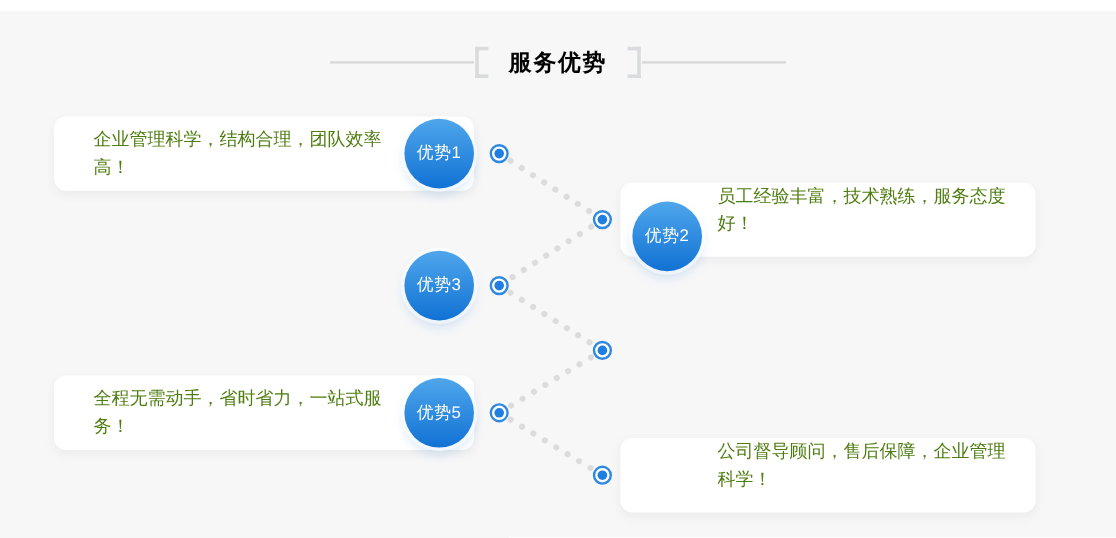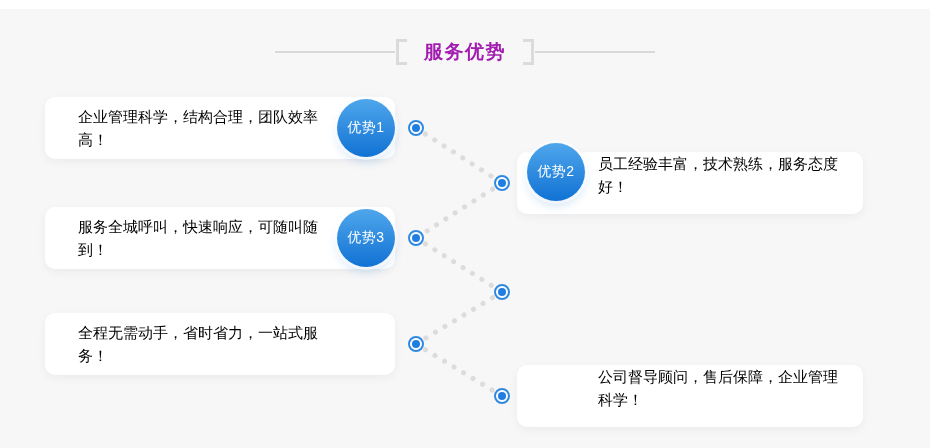--- a/index.html
+++ b/index.html
@@ -22,37 +22,37 @@
   }
   .hline { width:120px; height:2px; background:#d9d9d9; }
   .bracket {
     width:8px; height:20px;
     border:3px solid #d9dbdd;
     box-sizing:content-box;
   }
   .bracket-left  { border-right:none;  margin-left:1px;  margin-right:14px; }
   .bracket-right { border-left:none;   margin-right:1px; margin-left:14px; }
   .title-text {
-    color:#a21caf; font-size:19px; font-weight:bold;
+    color:#000000; font-size:19px; font-weight:bold;
     letter-spacing:1.5px; padding:0 3px; white-space:nowrap;
   }
 
   
   .connectors { position:absolute; left:0; top:0; width:930px; height:448px; z-index:0; }
 
   
   .card {
     position:absolute; height:62px; box-sizing:border-box;
     background:#ffffff; border-radius:10px;
     box-shadow:0 3px 10px rgba(0,0,0,0.05);
     display:flex; align-items:center; z-index:1;
   }
   .card-left  { left:45px;  width:350px; padding:0 74px 0 33px; }
   .card-right { left:517px; width:346px; padding:0 16px 16px 81px; }
-  .card p { margin:0; font-size:15px; line-height:23px; color:#000000; }
+  .card p { margin:0; font-size:15px; line-height:23px; color:#4d7c0f; }
 
   
   .badge {
     position:absolute; width:58px; height:58px; border-radius:50%;
     background:linear-gradient(180deg,#4fa6eb 0%,#1172d4 100%);
     color:#ffffff; font-size:14px; font-weight:normal;
     display:flex; align-items:center; justify-content:center;
     box-shadow:0 0 0 3px rgba(255,255,255,0.55), 0 5px 10px rgba(18,115,213,0.18);
     z-index:2; letter-spacing:0.5px;
   }
@@ -95,40 +95,38 @@
     <p>企业管理科学，结构合理，团队效率高！</p>
   </div>
   <div class="badge badge-colL" style="top:99px">优势1</div>
   <div class="marker m-colL" style="top:120px">
       <span class="dot"></span>
     </div>
 
   <div class="card card-right" style="top:152px">
     <p>员工经验丰富，技术熟练，服务态度好！</p>
   </div>
-  <div class="badge badge-colR" style="top:143px">优势2</div>
+  <div class="badge badge-colR" style="top:168px">优势2</div>
   <div class="marker m-colR" style="top:175px">
       <span class="dot"></span>
     </div>
 
-  <div class="card card-left" style="top:207px">
-    <p>服务全城呼叫，快速响应，可随叫随到！</p>
-  </div>
   <div class="badge badge-colL" style="top:209px">优势3</div>
   <div class="marker m-colL" style="top:230px">
       <span class="dot"></span>
     </div>
 
   <div class="marker m-colR" style="top:284px">
       <span class="dot"></span>
     </div>
 
   <div class="card card-left" style="top:313px">
     <p>全程无需动手，省时省力，一站式服务！</p>
   </div>
+  <div class="badge badge-colL" style="top:315px">优势5</div>
   <div class="marker m-colL" style="top:336px">
       <span class="dot"></span>
     </div>
 
   <div class="card card-right" style="top:365px">
     <p>公司督导顾问，售后保障，企业管理科学！</p>
   </div>
   <div class="marker m-colR" style="top:388px">
       <span class="dot"></span>
     </div>

